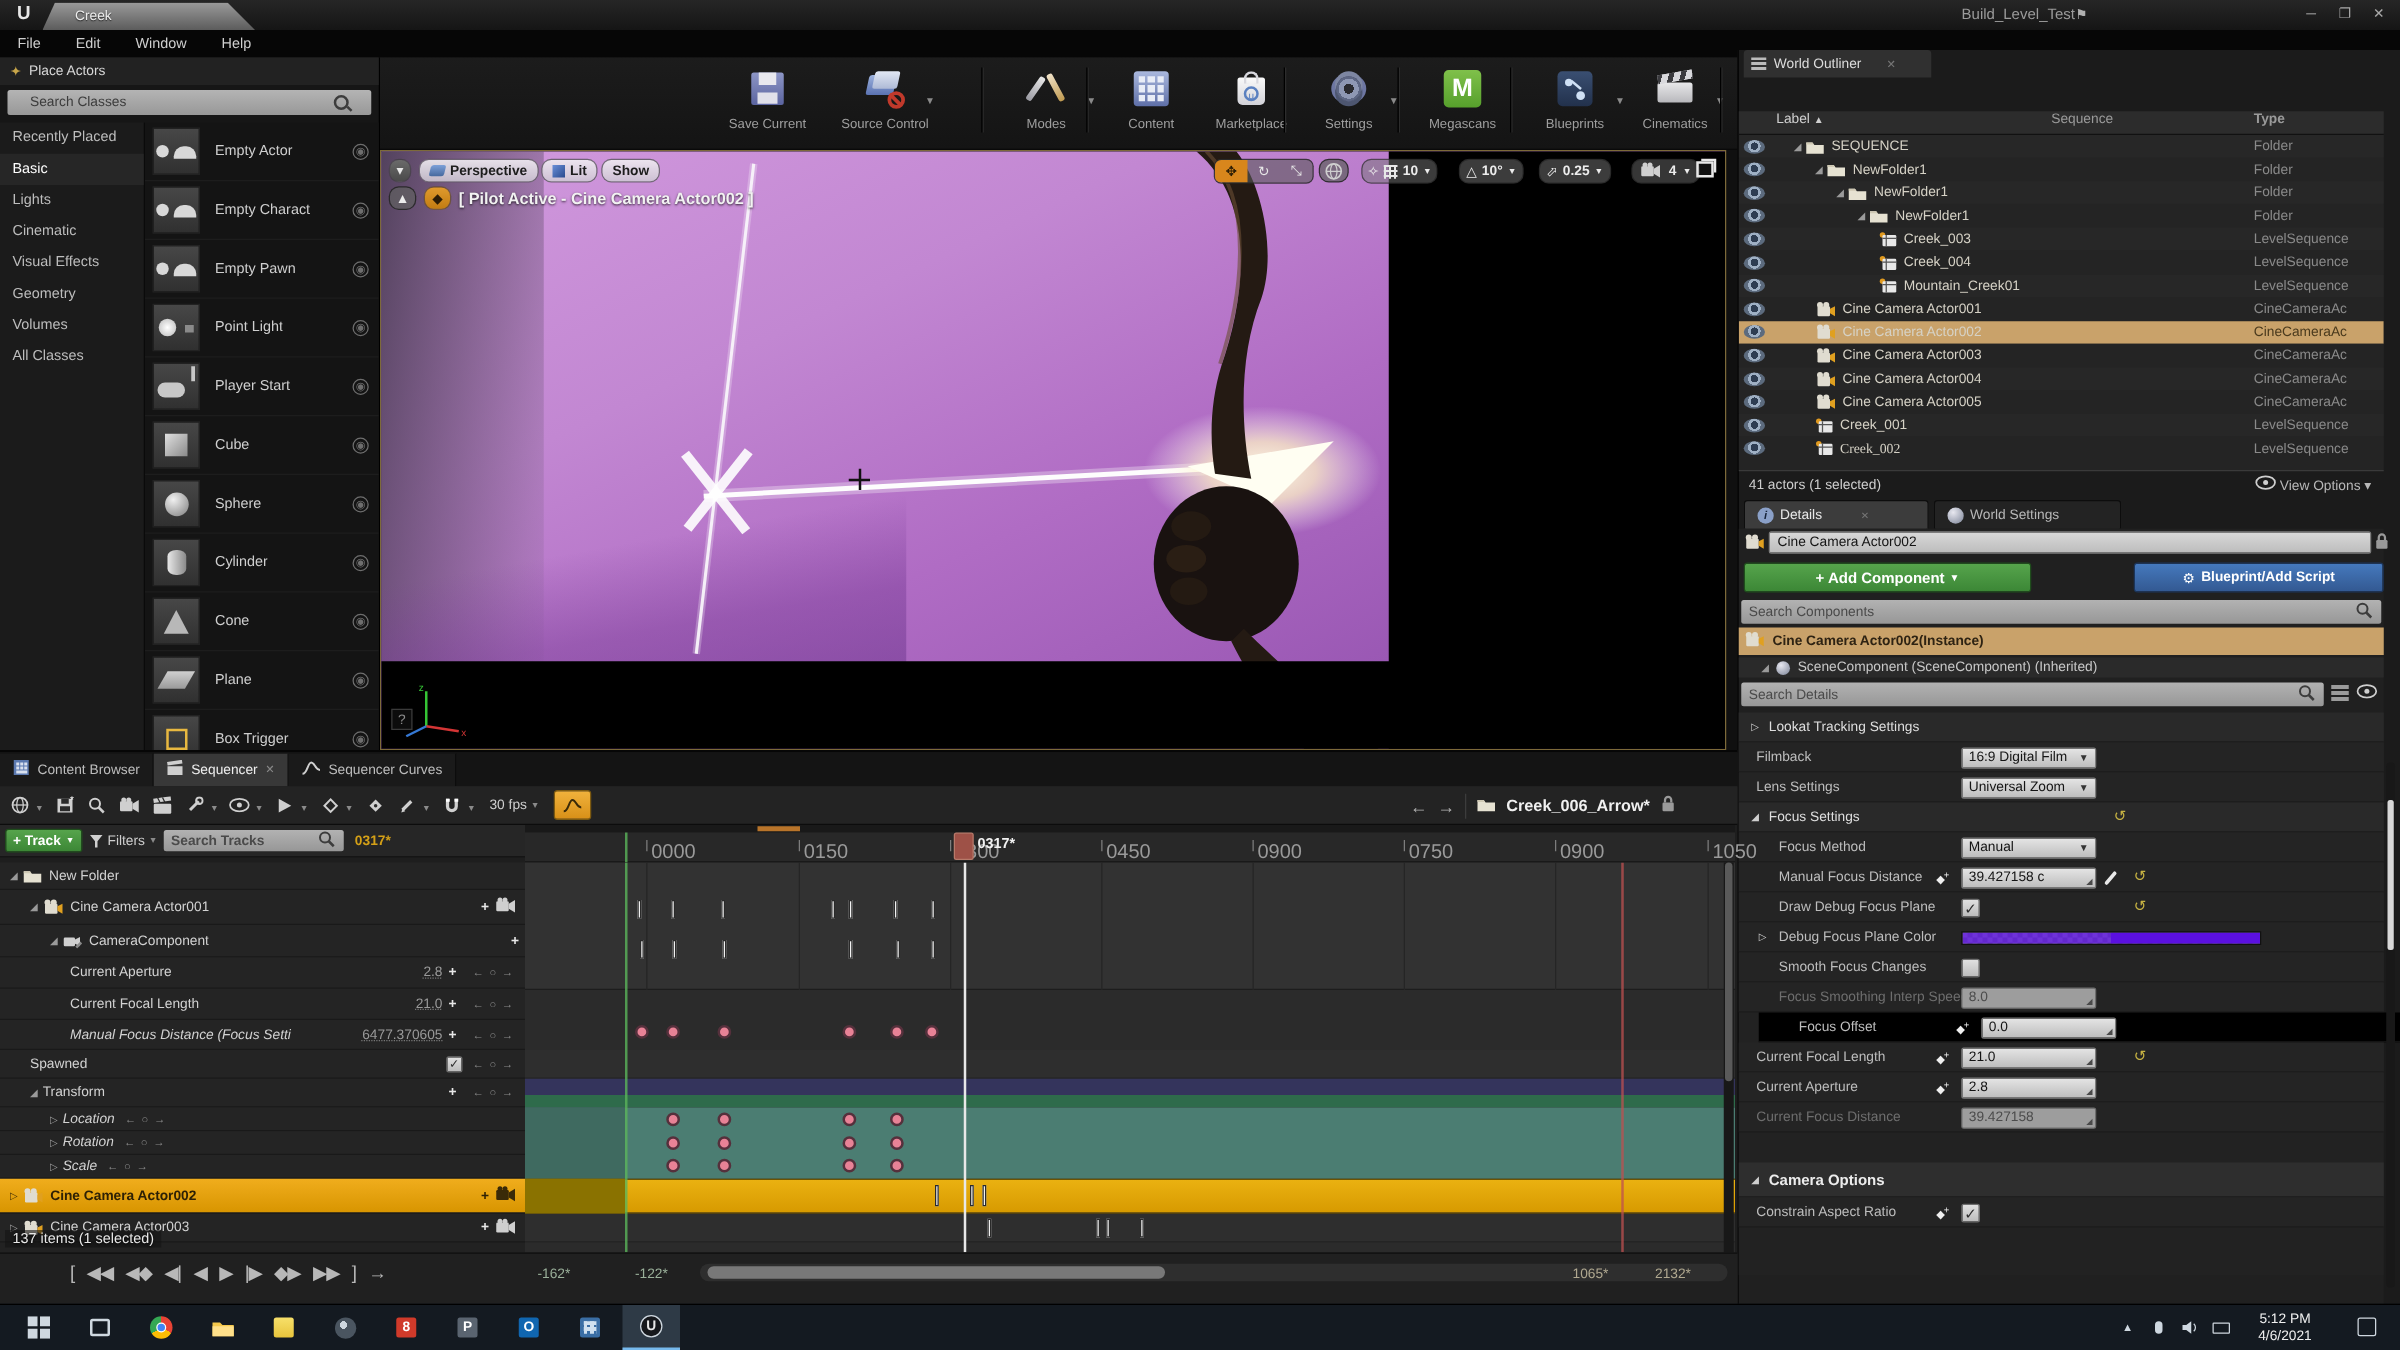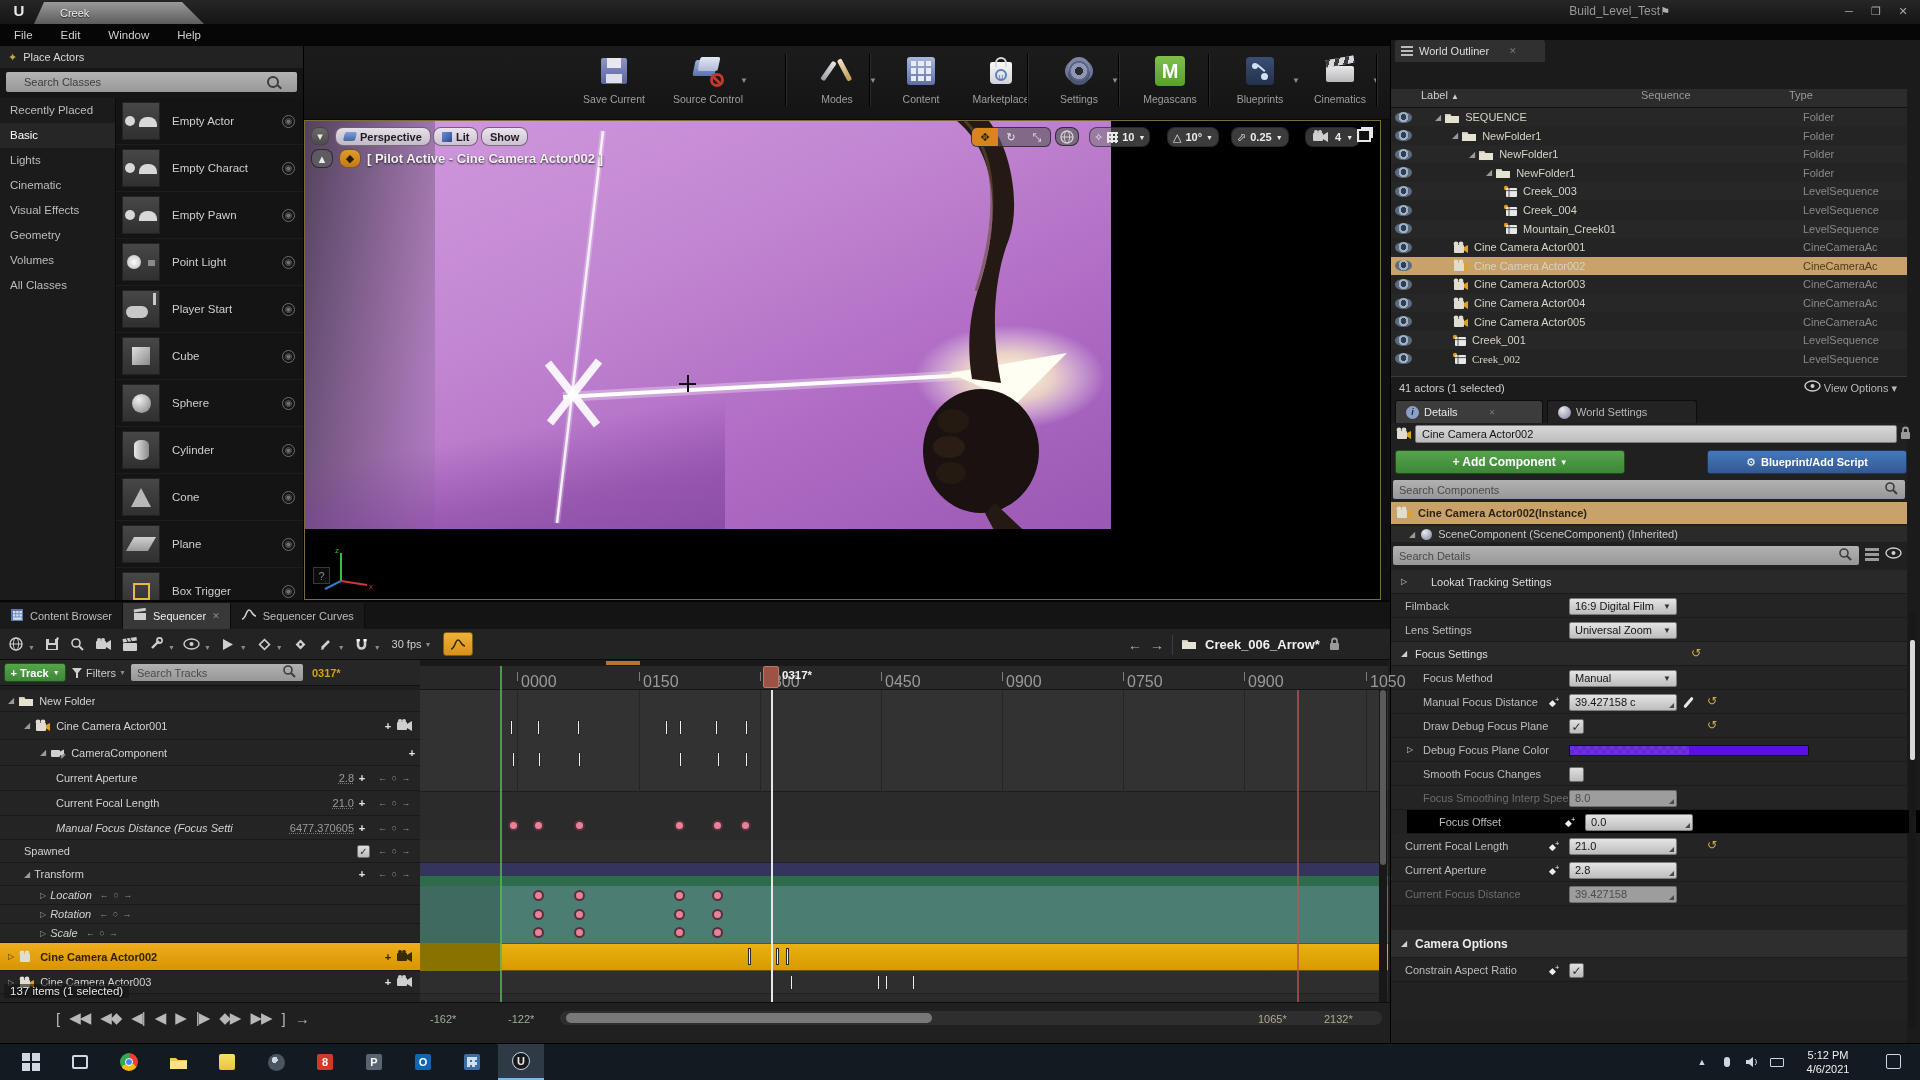--- a/index.html
+++ b/index.html
@@ -433,21 +433,21 @@
 
 <div id="right-panel" class="abs">
     <div class="abs row" style="left: 4px; top: 0px; width: 150px; height: 22px; background: rgb(48, 48, 48); border-radius: 3px 3px 0px 0px; padding-left: 6px; gap: 6px; color: rgb(221, 221, 221);">
       <span style="display:inline-block;width:12px;height:10px;background:repeating-linear-gradient(#bbb 0 2px,transparent 2px 4px);"></span>
       <span>World Outliner</span>
       <span style="color:#777;font-size:9px;margin-left:14px;">✕</span>
     </div>
     <div class="abs" style="left: 0px; top: 49px; width: 516px; height: 19px; background: rgb(44, 44, 44); border-bottom: 1px solid rgb(17, 17, 17); color: rgb(207, 207, 207);">
       <span style="position:absolute;left:30px;">Label <i style="font-style:normal;font-size:8px;">▲</i></span>
       <span style="position:absolute;left:250px;color:#9a9a9a;">Sequence</span>
-      <span style="position:absolute;left:398px;color:#9a9a9a;">Type</span>
+      <span style="position:absolute;left:412px;color:#9a9a9a;font-weight:bold;">Type</span>
     </div>
     <div class="abs" id="outliner-rows" style="left: 0px; top: 68px; width: 516px; height: 268px; overflow: hidden; background: rgb(36, 36, 36);">
       <div class="orow" style="top: 0px; background: rgb(39, 39, 39);">
         <span class="eye"></span>
         <span style="width:17px;flex:none;"></span>
         <span style="color:#9a9a9a;font-size:8px;margin-right:3px;">◢</span>
         <span style="margin-right:5px;display:inline-flex;">
           <svg width="16" height="13">
             <path d="M1,3 h5 l1.5,2 h7.5 v7 h-14 z" fill="#e6e2d2"></path>
             <path d="M1,3 h5 l1,1.6 h-6 z" fill="#cfc9b4"></path>
@@ -703,21 +703,21 @@
         </svg></span>
     </div>
     <div class="abs" style="left: 474px; top: 508px; width: 14px; height: 14px; background: repeating-linear-gradient(rgb(154, 154, 154) 0px, rgb(154, 154, 154) 3px, transparent 3px, transparent 5px);"></div>
     <div class="abs" style="left: 494px; top: 507px;"><svg width="17" height="12">
         <ellipse cx="8.5" cy="6" rx="7.5" ry="5" fill="none" stroke="#cfcfcf" stroke-width="1.4"></ellipse>
         <circle cx="8.5" cy="6" r="2" fill="#cfcfcf"></circle>
       </svg></div>
     <div class="abs" style="left: 0px; top: 530px; width: 516px; height: 450px; background: rgb(34, 34, 34);">
       <div class="abs row" style="left: 0px; top: 0px; width: 516px; height: 24px; border-bottom: 1px solid rgb(27, 27, 27); background: rgb(41, 41, 41);">
         <span style="position:absolute;left:10px;color:#cfcfcf;font-size:8px;">▷</span>
-        <span class="prop-label" style="position:absolute;left:40px;color:#dedede;text-align:right;">Lookat Tracking Settings</span>
+        <span class="prop-label" style="position:absolute;left:24px;color:#dedede;text-align:right;">Lookat Tracking Settings</span>
       </div>
       <div class="abs row" style="left: 0px; top: 24px; width: 516px; height: 24px; border-bottom: 1px solid rgb(27, 27, 27); background: rgb(36, 36, 36);">
         <span class="prop-label" style="position:absolute;left:14px;">Filmback</span>
         <div class="widget" style="left: 178px; width: 108px; top: 3.5px;">
           <span>16:9 Digital Film</span>
           <span class="dd">▼</span>
         </div>
       </div>
       <div class="abs row" style="left: 0px; top: 48px; width: 516px; height: 24px; border-bottom: 1px solid rgb(27, 27, 27); background: rgb(36, 36, 36);">
         <span class="prop-label" style="position:absolute;left:14px;">Lens Settings</span>
@@ -955,21 +955,21 @@
       <span><svg width="13" height="14">
           <rect x="2" y="6" width="9" height="7" rx="1" fill="#9a9a9a"></rect>
           <path d="M4,6 v-2 a2.5,2.5 0 0 1 5,0 v2" fill="none" stroke="#9a9a9a" stroke-width="1.8"></path>
         </svg></span>
     </div>
     <div class="abs row" style="left: 0px; top: 58px; width: 420px; height: 26px; background: rgb(38, 38, 38); border-bottom: 1px solid rgb(16, 16, 16); gap: 5px; padding-left: 4px;">
       <span class="greenbtn" style="width:62px;height:19px;font-size:11px;">+ Track <i style="font-style:normal;font-size:7px;">▼</i></span>
       <span style="display:inline-flex;align-items:center;gap:3px;color:#cfcfcf;"><svg width="12" height="12">
           <polygon points="1,1 11,1 7,6 7,11 5,11 5,6" fill="#cfcfcf"></polygon>
         </svg> Filters <i style="font-style:normal;font-size:7px;color:#8a8a8a;">▼</i></span>
-      <div class="search-box" style="width: 172px; height: 17px;">
+      <div class="search-box" style="width: 144px; height: 17px; font-weight: bold;">
         <span style="flex:1;">Search Tracks</span>
         <span><svg width="15" height="15">
             <circle cx="6" cy="6" r="4" fill="none" stroke="#3c3c3c" stroke-width="1.6"></circle>
             <line x1="9" y1="9" x2="13" y2="13" stroke="#3c3c3c" stroke-width="2"></line>
           </svg></span>
       </div>
       <div style="color: rgb(212, 160, 23); font-weight: bold; margin-left: 4px;">0317*</div>
     </div>
     <div class="abs" style="left: 420px; top: 58px; width: 968px; height: 6px; background: rgb(25, 25, 25);"></div>
     <div class="abs" style="left: 606px; top: 59px; width: 34px; height: 4px; background: rgb(184, 116, 42);"></div>

